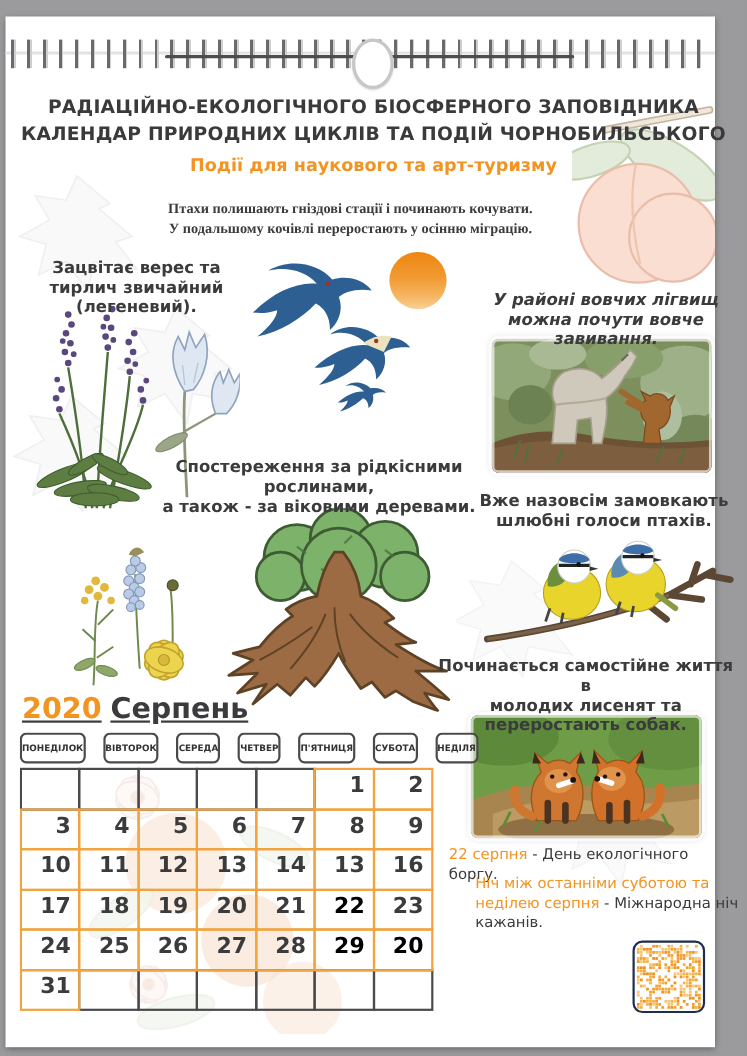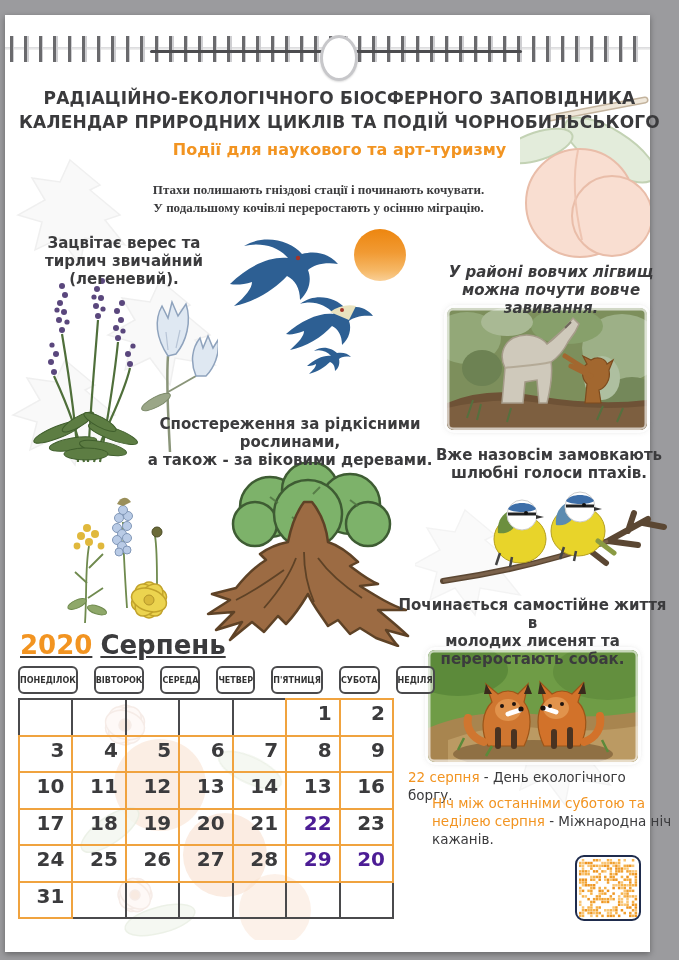--- a/index.html
+++ b/index.html
@@ -27,21 +27,21 @@
   
   .cal-title{font-size:26px;font-weight:bold;color:#3b3b3d;z-index:3;text-decoration:underline;}
   .cal-title .yr{color:#f29421;margin-right:8px;}
   .wk-row{display:flex;gap:16px;z-index:3;align-items:flex-end;}
   .wk-cell{flex:1;border:2px solid #4a4a4c;border-radius:6px;height:24px;display:flex;align-items:center;justify-content:center;
     font-size:8px;font-weight:bold;color:#333;background:rgba(255,255,255,.55);}
   .cal-grid{display:grid;grid-template-columns:repeat(7,1fr);grid-template-rows:repeat(6,1fr);z-index:3;}
   .dcell{border:2px solid #4a4a4c;margin:0 -2px -2px 0;position:relative;z-index:1;
     font-size:20px;font-weight:bold;color:#3b3b3d;text-align:right;padding:1px 7px 0 0;box-sizing:border-box;}
   .dcell.has-date{border-color:#f0a33f;z-index:2;}
-  .dcell.hl{color:#4c1d95;padding-left:16px;}
+  .dcell.hl{color:#000000;padding-left:16px;}
   
   .qr{border:2px solid #1f2c4d;border-radius:9px;background:#fff;overflow:hidden;z-index:3;}
   .photo{border-radius:7px;overflow:hidden;z-index:2;box-shadow:0 0 0 3px rgba(255,255,255,.85),0 0 6px rgba(120,120,120,.45);}
   svg{display:block;}
   .wm{z-index:0;opacity:.55;}
   .wm2{z-index:0;opacity:.45;}
 </style>
 </head>
 <body>
 

